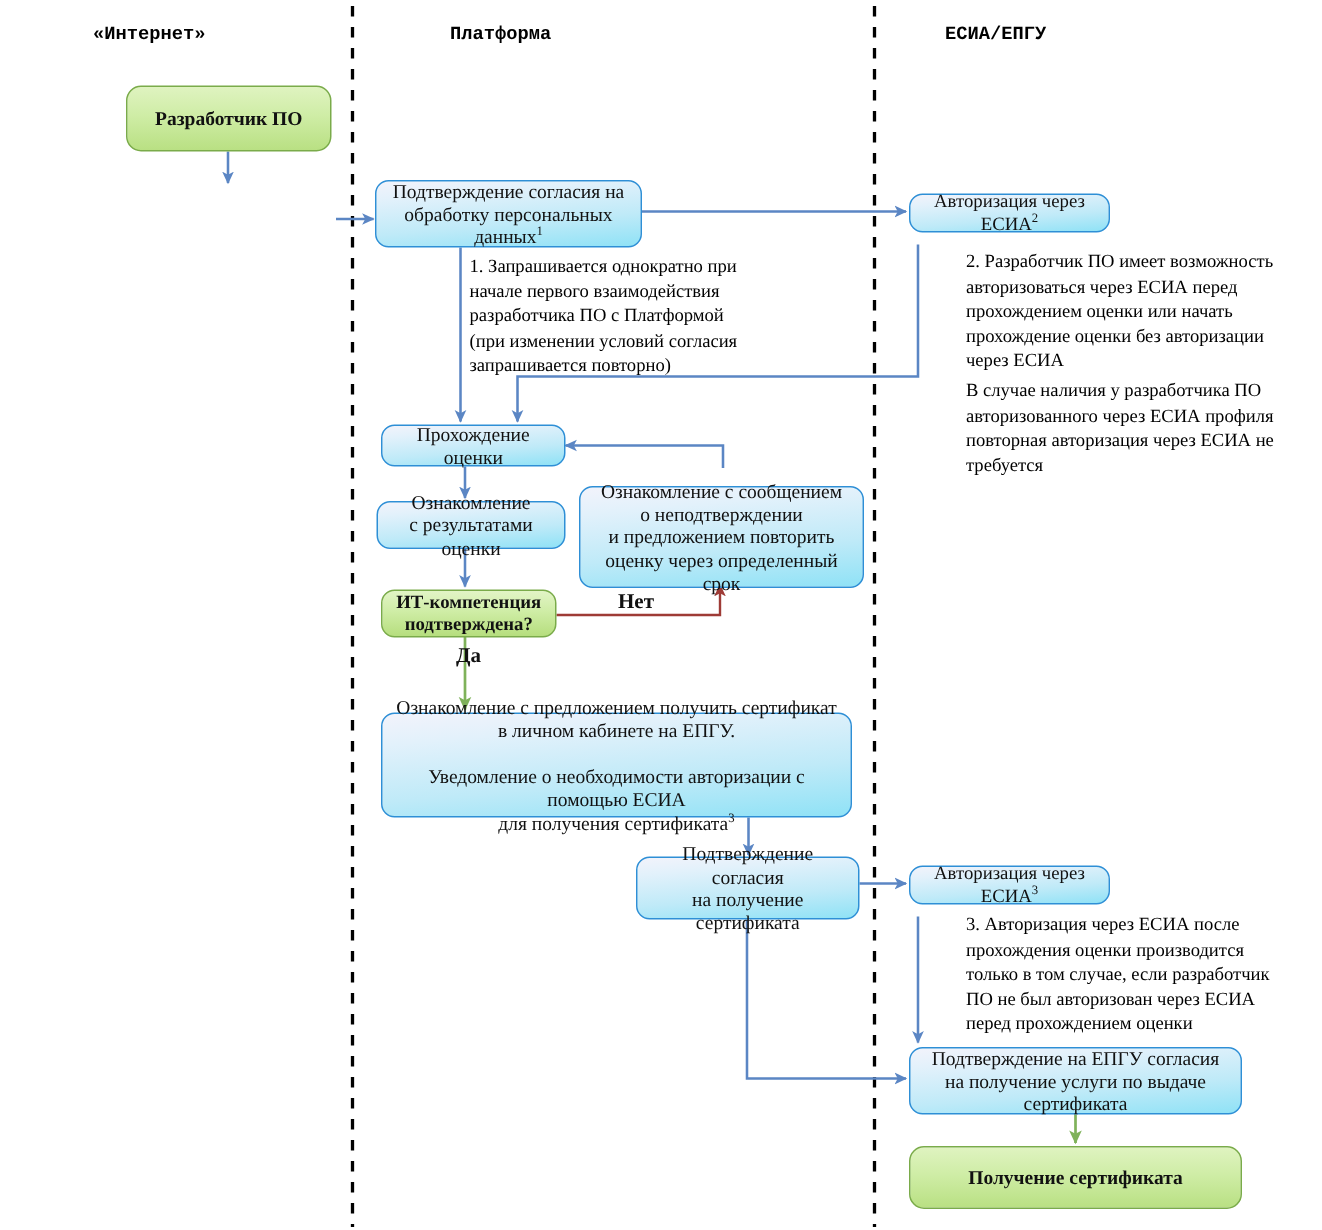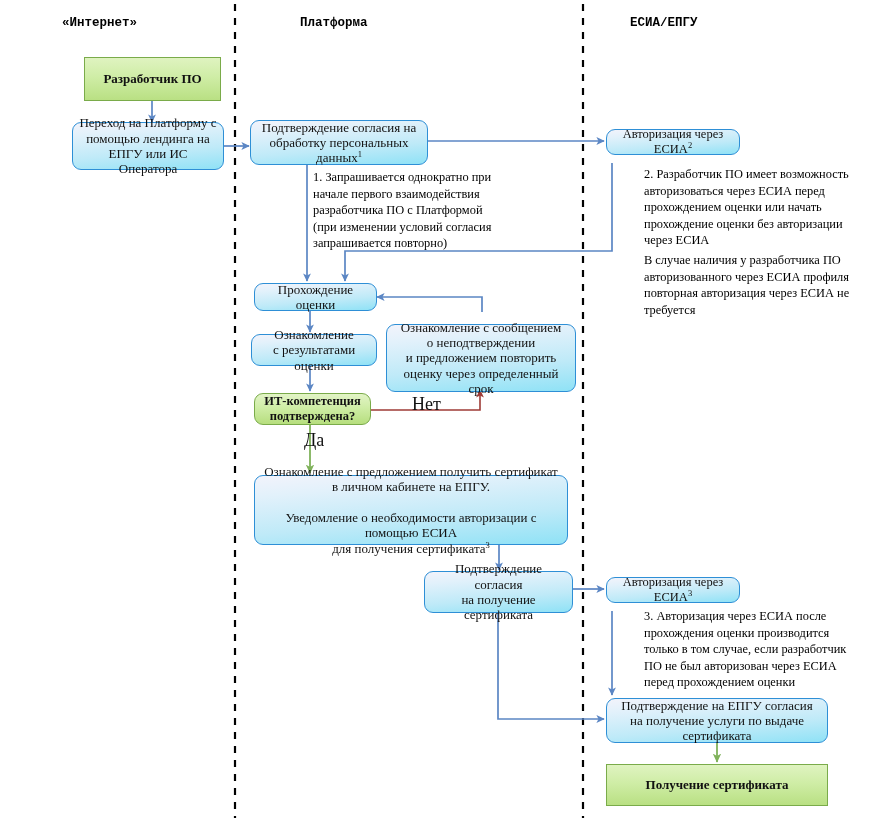--- a/index.html
+++ b/index.html
@@ -20,39 +20,39 @@
   .node .lbl{display:block;width:100%;padding:0 5px;}
 
   
   .n-blue{
     border:1.4px solid #2e8fd6;border-radius:9px;
     background:linear-gradient(175deg,#f2f3fb 0%,#e2f1fb 22%,#bfeaf8 62%,#8fe2f6 100%);
     font-size:13px;color:#111;
   }
   
   .n-green{
-    border:1.4px solid #7aab4a;border-radius:0;
+    border:1.4px solid #7aab4a;border-radius:10px;
     background:linear-gradient(180deg,#dff3c0 0%,#cfeda6 45%,#b9e083 100%);
     font-size:13px;font-weight:bold;color:#111;
   }
   
   .n-dec{
     border:1.4px solid #7aab4a;border-radius:9px;
     background:linear-gradient(180deg,#e2f4c6 0%,#cfeda6 45%,#b6de7e 100%);
     font-size:12.5px;font-weight:bold;color:#111;
   }
 
   .note{
     position:absolute;font-family:"Liberation Serif",serif;
     font-size:12.4px;line-height:1.34;color:#000000;text-align:left;
     white-space:pre-line;
   }
   .edge-label{
     position:absolute;font-family:"Liberation Serif",serif;
-    font-size:18px;font-weight:normal;color:#111;white-space:nowrap;
+    font-size:14px;font-weight:bold;color:#111;white-space:nowrap;
   }
   sup{font-size:8.5px;vertical-align:super;line-height:0;}
 </style>
 </head>
 <body>
 
 <div id="stage">
 
   <svg class="svg-layer" viewBox="0 0 881 820" width="881" height="820">
     <defs>
@@ -111,25 +111,20 @@
   </svg>
 
   <div class="col-head" style="left:62px;top:16px;width:172px;">«Интернет»</div>
   <div class="col-head" style="left:300px;top:16px;width:200px;">Платформа</div>
   <div class="col-head" style="left:630px;top:16px;width:180px;">ЕСИА/ЕПГУ</div>
 
   <div class="node n-green" style="left:84px;top:57px;width:137px;height:44px;">
     <span class="lbl">Разработчик ПО</span>
   </div>
 
-  <div class="node n-blue" style="left:72px;top:122px;width:152px;height:48px;">
-    <span class="lbl" style="white-space:pre-line;">Переход на Платформу с
-помощью лендинга на
-ЕПГУ или ИС Оператора</span>
-  </div>
 
   <div class="node n-blue" style="left:250px;top:120px;width:178px;height:45px;">
     <span class="lbl"><span style="white-space:pre-line;">Подтверждение согласия на
 обработку персональных данных</span><sup>1</sup></span>
   </div>
 
   <div class="node n-blue" style="left:606px;top:129px;width:134px;height:26px;">
     <span class="lbl" style="font-size:12.5px;"><span>Авторизация через ЕСИА</span><sup>2</sup></span>
   </div>
 

